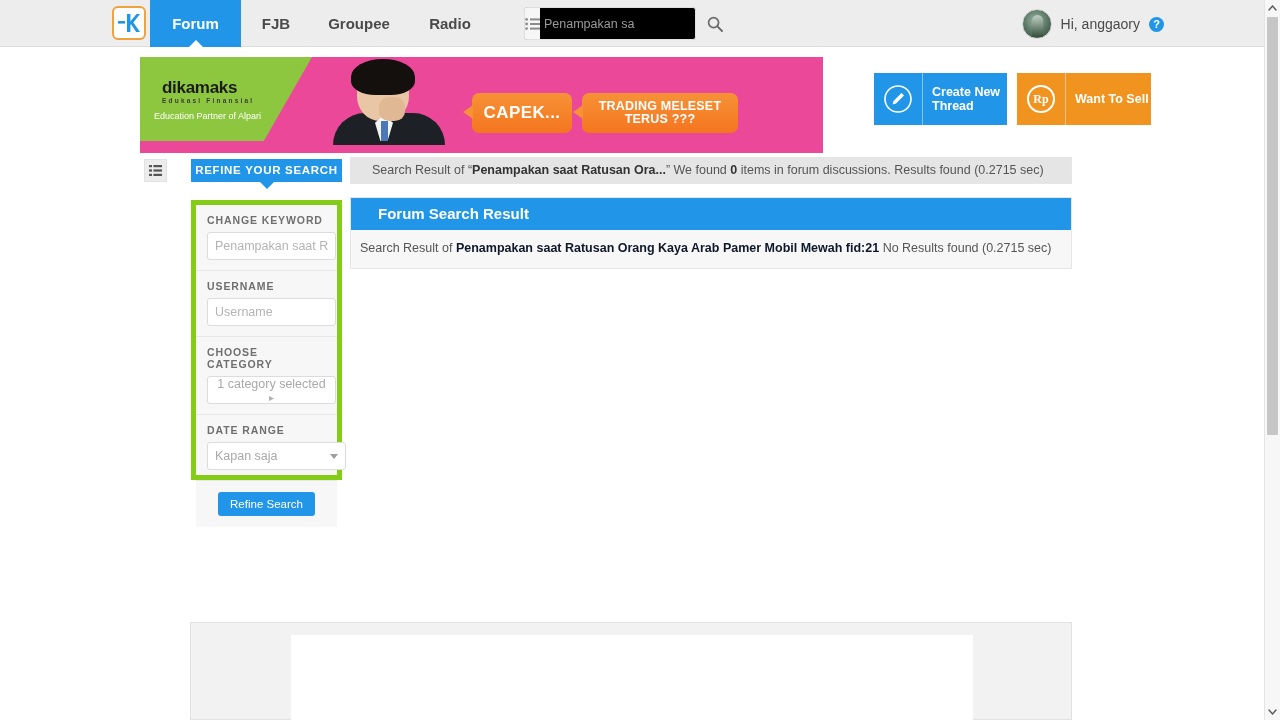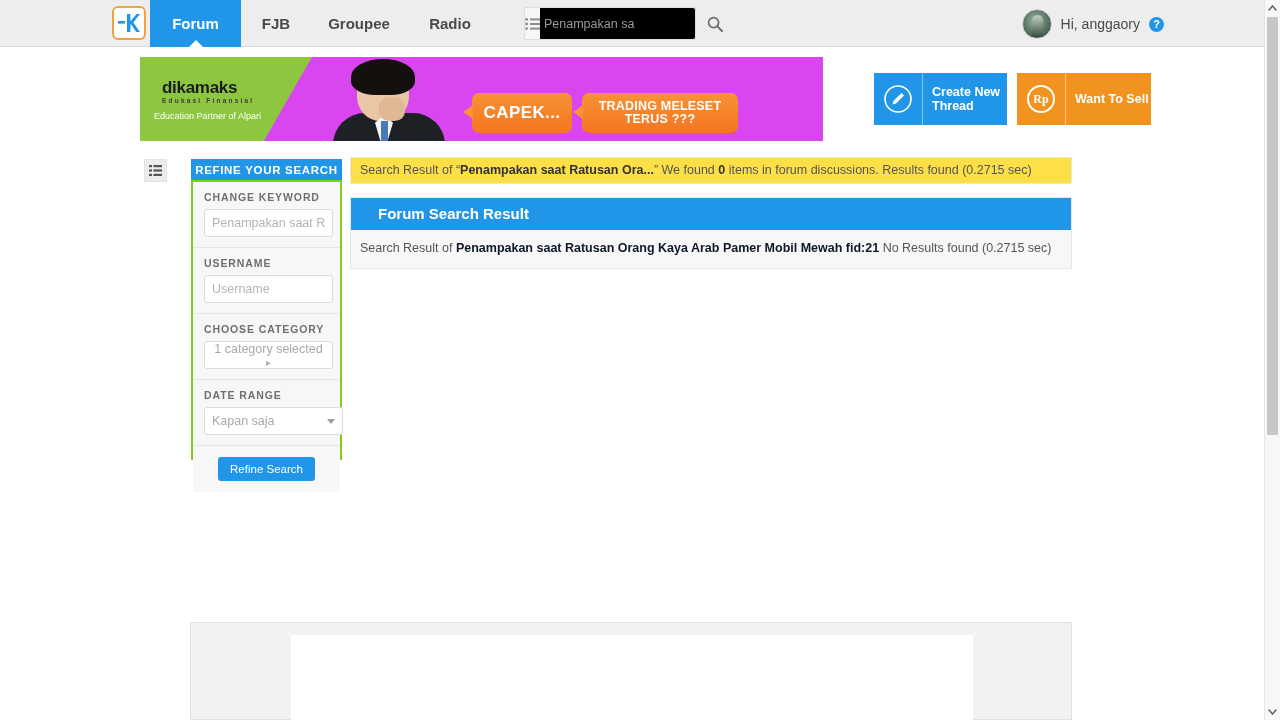--- a/index.html
+++ b/index.html
@@ -144,22 +144,22 @@
     font-weight: bold;
     line-height: 15px;
     text-align: center;
     cursor: pointer;
   }
 
   
   #banner {
     position: absolute;
     left: 140px; top: 57px;
-    width: 683px; height: 84px;
-    background: #d946ef;
+    width: 683px; height: 96px;
+    background: #ec4899;
     overflow: hidden;
     cursor: pointer;
   }
   #banner-green {
     position: absolute;
     left: 0; top: 0;
     width: 172px; height: 84px;
     background: #8dc63f;
     clip-path: polygon(0 0, 100% 0, 72% 100%, 0 100%);
   }
@@ -336,24 +336,24 @@
     position: absolute;
     left: 50%; bottom: -7px;
     margin-left: -7px;
     width: 0; height: 0;
     border-left: 7px solid transparent;
     border-right: 7px solid transparent;
     border-top: 7px solid #2196e8;
   }
   #refine-panel {
     position: absolute;
-    left: 191px; top: 180px;
+    left: 191px; top: 200px;
     width: 151px; height: 280px;
     background: #f7f7f7;
-    border: 2px solid #84cc16;
+    border: 5px solid #84cc16;
   }
   .field-group {
     padding: 9px 11px 10px 11px;
     border-bottom: 1px solid #e6e6e6;
   }
   .field-group:last-of-type { border-bottom: 1px solid #e6e6e6; }
   .field-label {
     font-size: 10.5px;
     font-weight: bold;
     color: #6f6f6f;
@@ -409,26 +409,26 @@
     padding: 6px 12px;
     cursor: pointer;
     font-family: "Liberation Sans", sans-serif;
   }
 
   
   #result-bar {
     position: absolute;
     left: 350px; top: 157px;
     width: 722px; height: 27px;
-    background: #fde047;
+    background: #e5e5e5;
     border: 1px solid #e6e6e6;
     font-size: 12.5px;
     color: #555;
     line-height: 25px;
-    padding-left: 9px;
+    padding-left: 21px;
     white-space: nowrap;
   }
   #result-bar b { color: #333; }
 
   #result-panel {
     position: absolute;
     left: 350px; top: 197px;
     width: 722px;
     border: 1px solid #e6e6e6;
     background: #f7f7f7;

